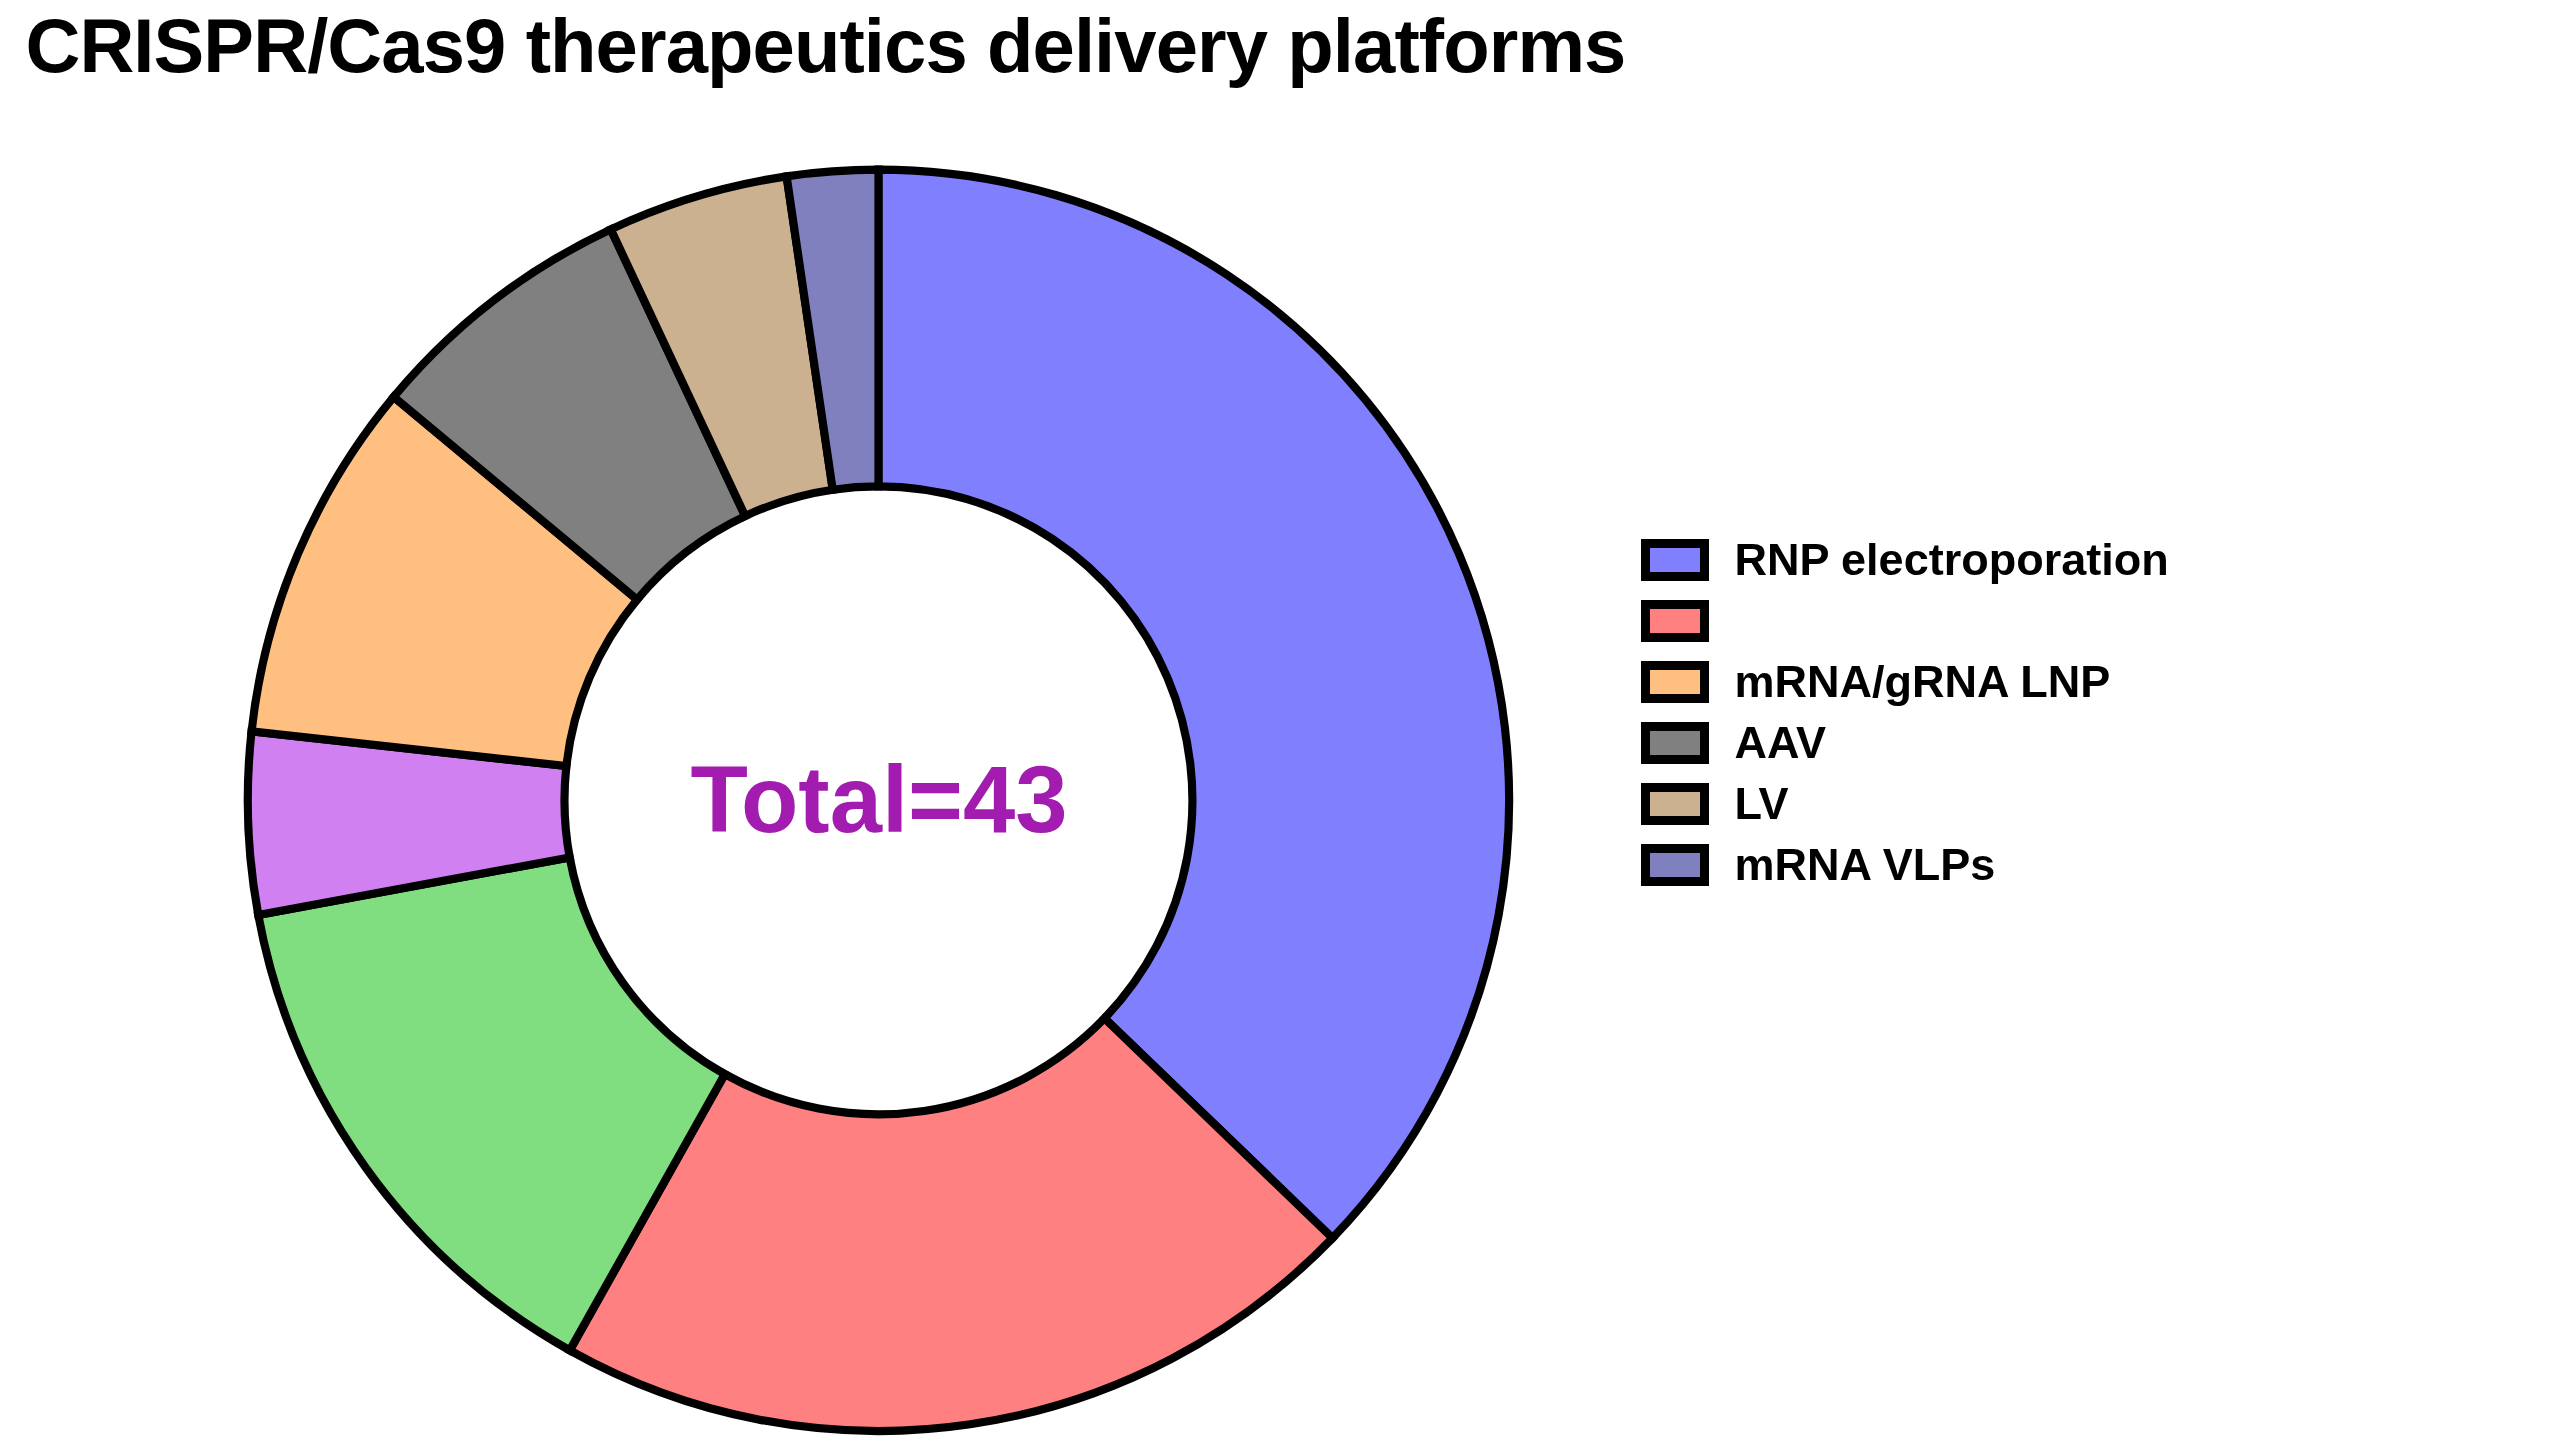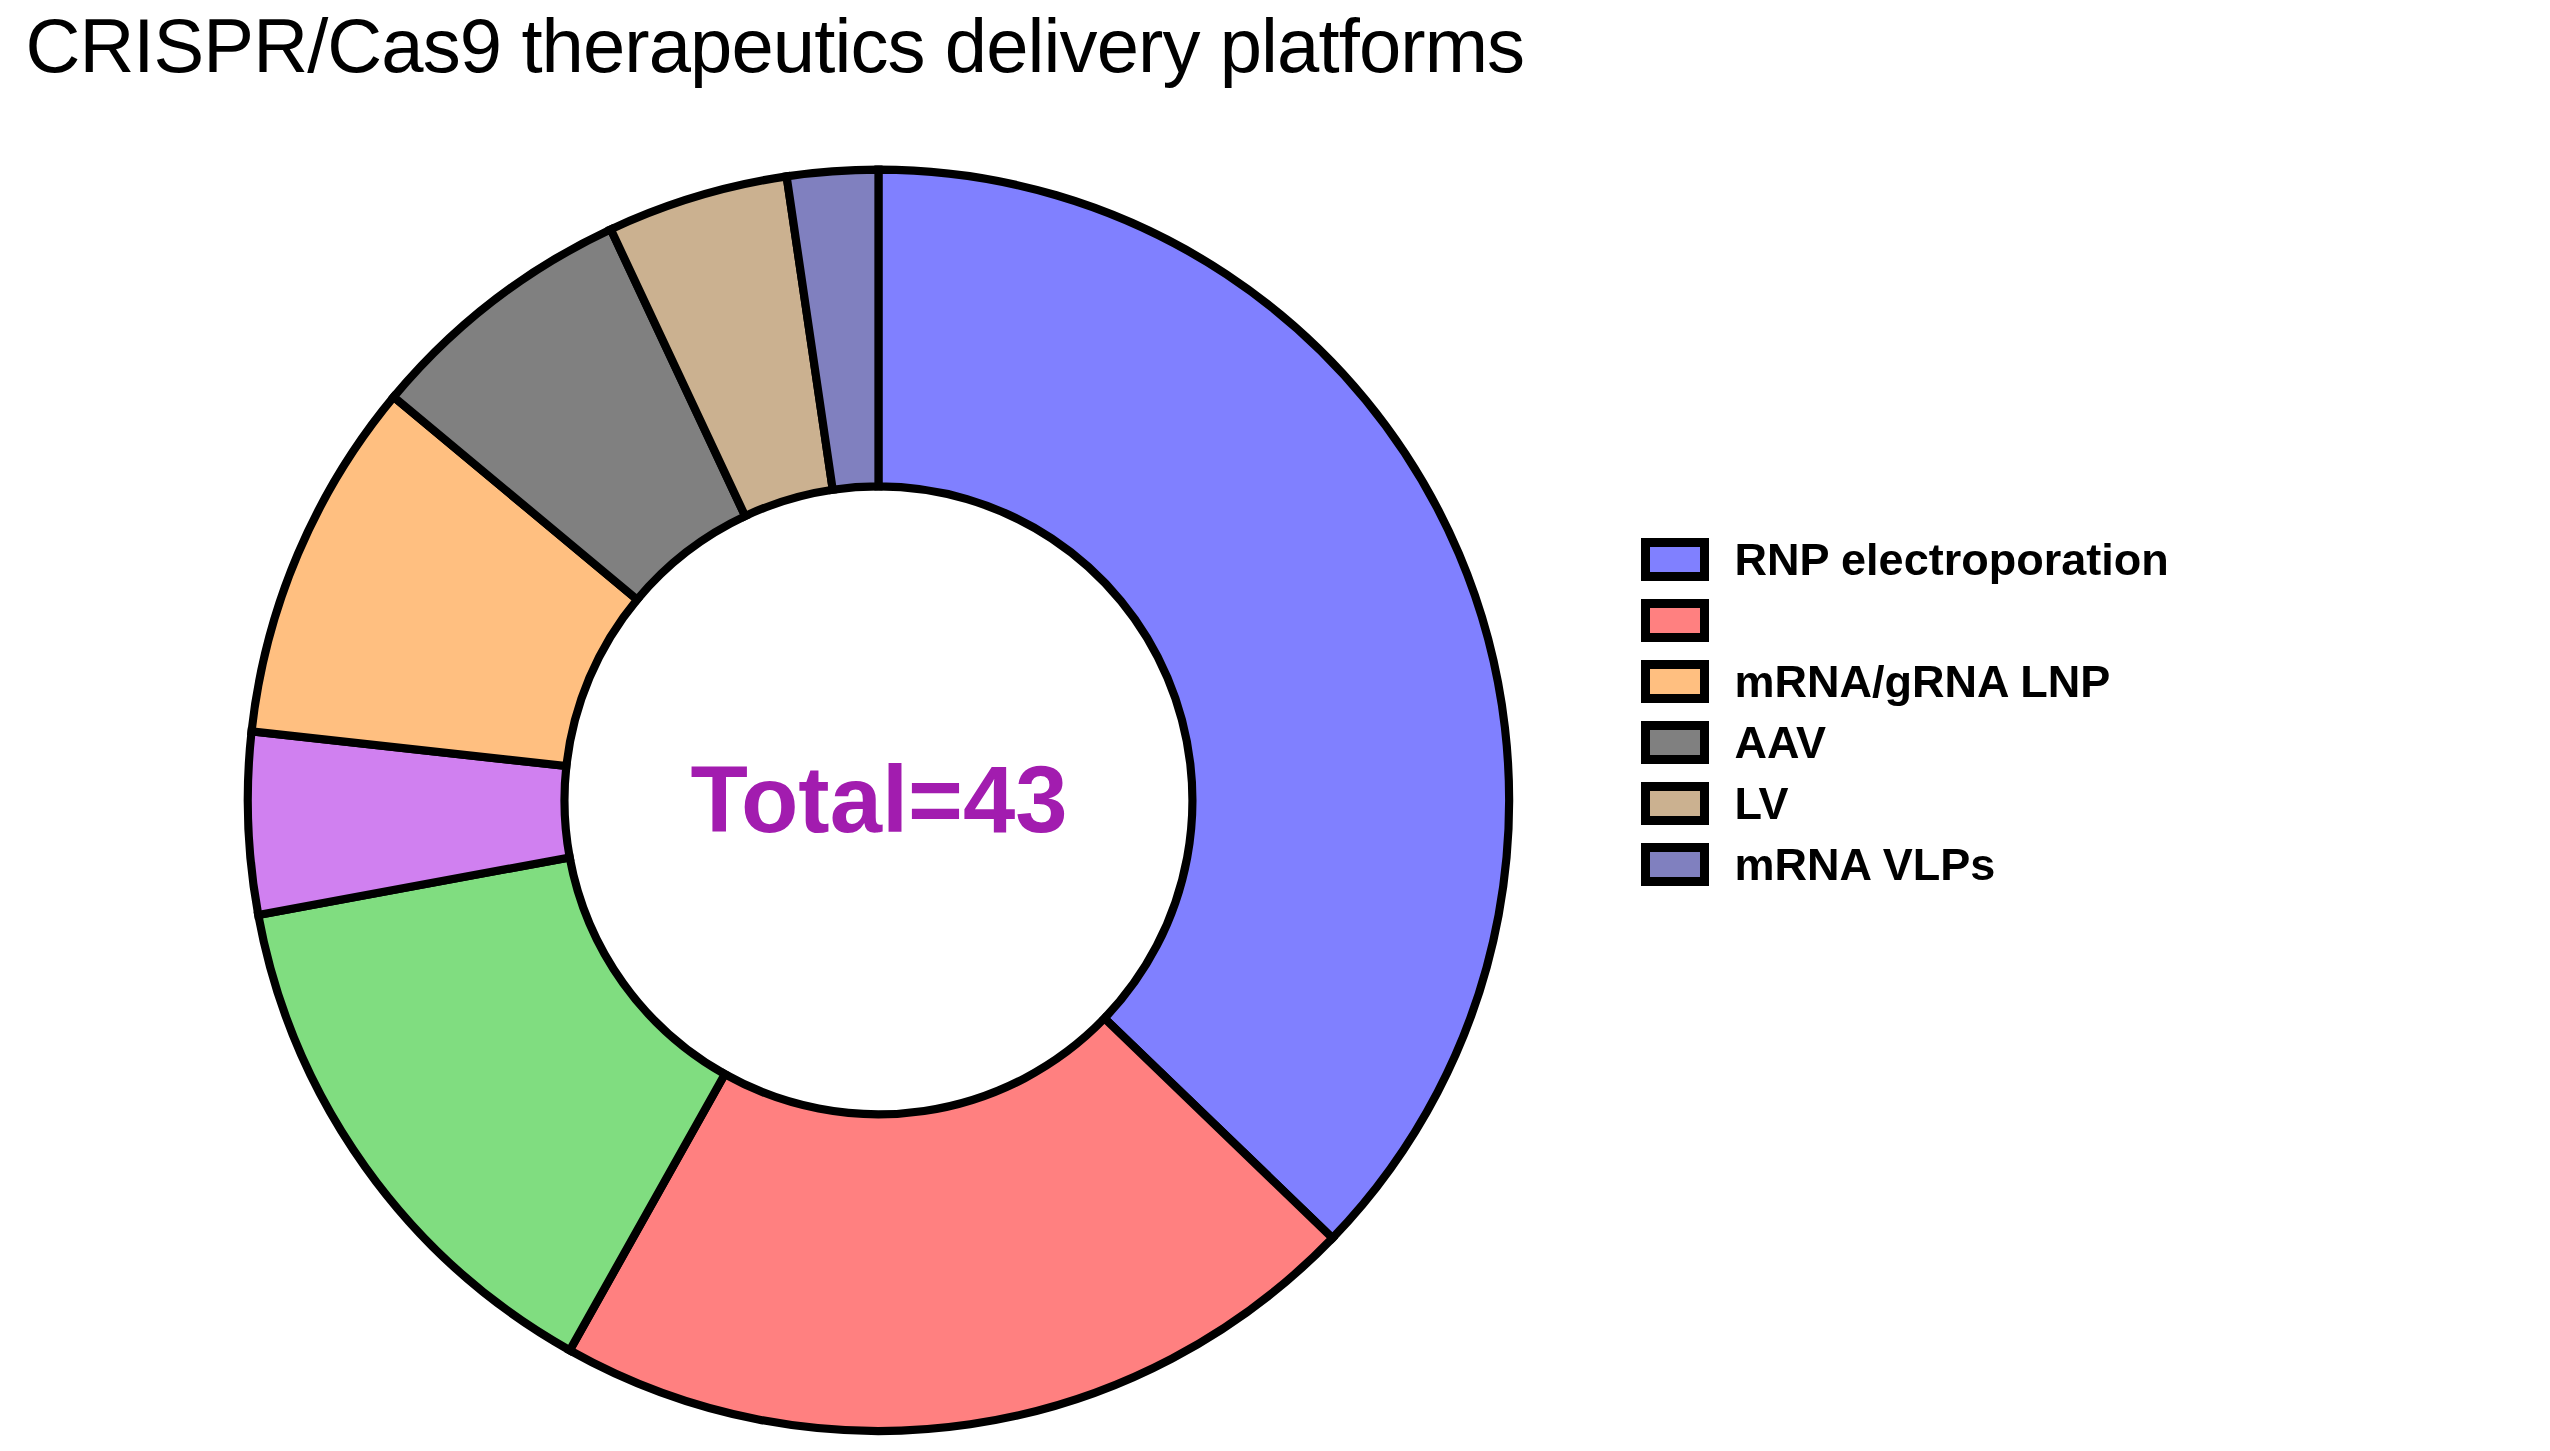--- a/index.html
+++ b/index.html
@@ -6,21 +6,21 @@
   body{
     position:relative;
     width:2550px;height:1451px;
     font-family:"Liberation Sans", sans-serif;
     overflow:hidden;
   }
   .chart-title{
     position:absolute;
     left:25.4px; top:1.8px;
     font-size:76px;
-    font-weight:normal;
+    font-weight:bold;
     letter-spacing:-0.9px;
     color:#000;
     white-space:nowrap;
     text-align:right;
   }
   #donut-svg{
     position:absolute;
     left:0; top:0;
   }
   .center-label{
@@ -31,21 +31,21 @@
     font-weight:bold;
     color:#a21caf;
     white-space:nowrap;
   }
   .legend{
     position:absolute;
     left:1617px; top:538px;
   }
   .legend-row{
     display:flex;
-    align-items:center;
+    align-items:flex-end;
     height:43px;
     margin-bottom:18px;
     padding-left:24px;
   }
   .legend-swatch{
     width:50px;
     height:24.5px;
     border:9px solid #000;
     flex:0 0 auto;
   }

